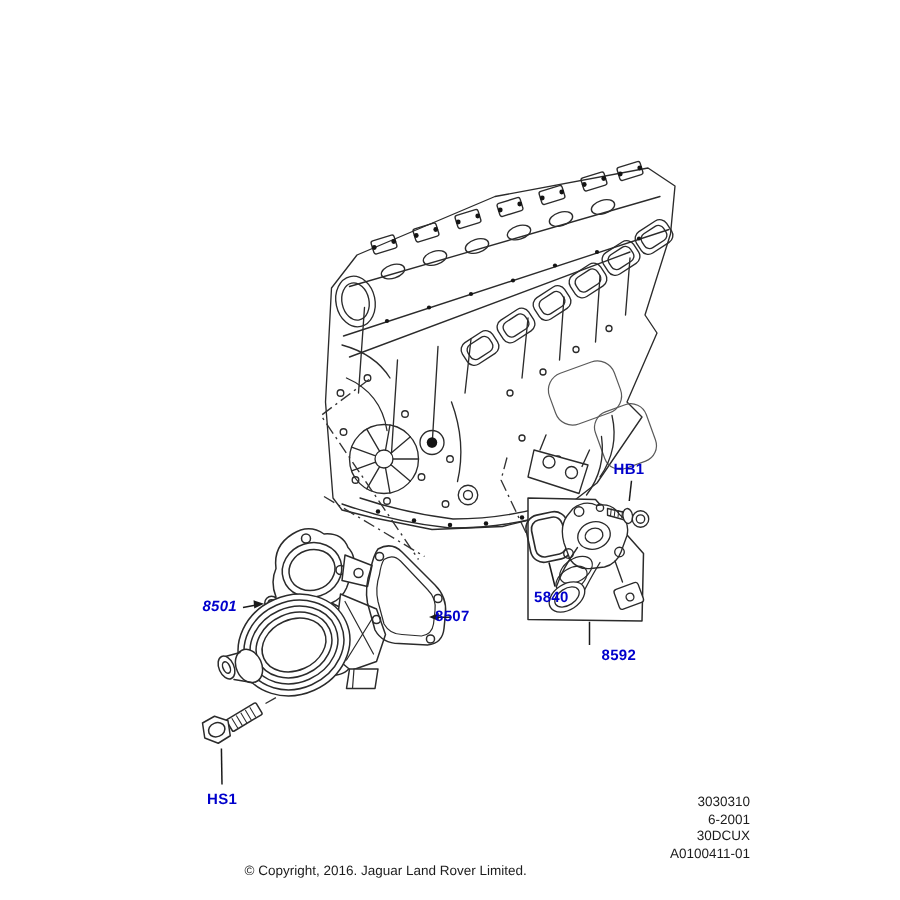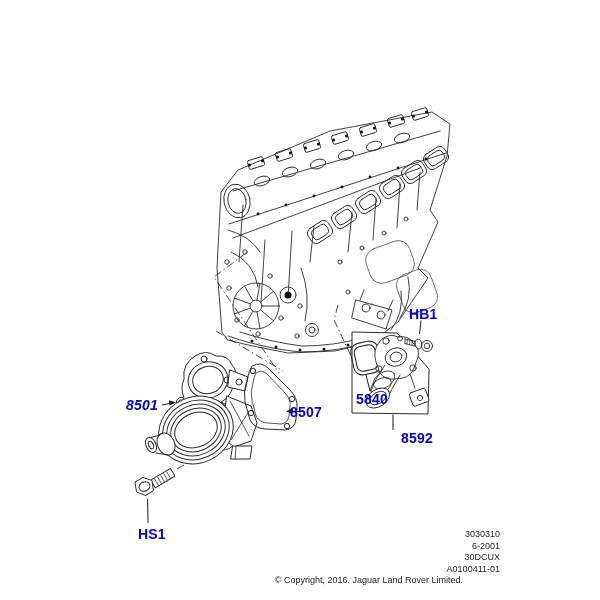--- a/index.html
+++ b/index.html
@@ -1,26 +1,26 @@
 <!DOCTYPE html>
 <html style="--accent: #0000CC;"><head>
 <meta charset="utf-8">
 <style>
   html,body{margin:0;padding:0;background:#fff;}
   body{width:600px;height:600px;position:relative;overflow:hidden;
        font-family:"Liberation Sans",sans-serif;}
   .canvas{position:absolute;inset:0;background:#fff;}
   svg{position:absolute;left:0;top:0;}
-  .callout{position:absolute;font-weight:bold;font-size:14px;
+  .callout{position:absolute;font-weight:bold;font-size:10px;
            color:var(--accent,#0000CC);letter-spacing:.2px;cursor:pointer;
            line-height:12px;white-space:nowrap;}
   .callout.ra{width:32px;text-align:right;font-style:italic;}
   .refblock{position:absolute;left:404px;top:529px;width:96px;text-align:right;
             font-size:9px;line-height:11.5px;color:#1c1c1c;}
-  .copyright{position:absolute;left:163px;top:575px;width:300px;text-align:right;
+  .copyright{position:absolute;left:163px;top:575px;width:300px;text-align:left;
              font-size:9px;color:#1c1c1c;}
 </style>
 </head>
 <body style="background: rgb(255, 255, 255);">
 
 <div class="canvas">
 
 <svg width="600" height="600" viewBox="0 0 600 600">
 
   <g stroke="#2b2b2b" stroke-width="0.9" fill="none" stroke-linejoin="round" stroke-linecap="round">

